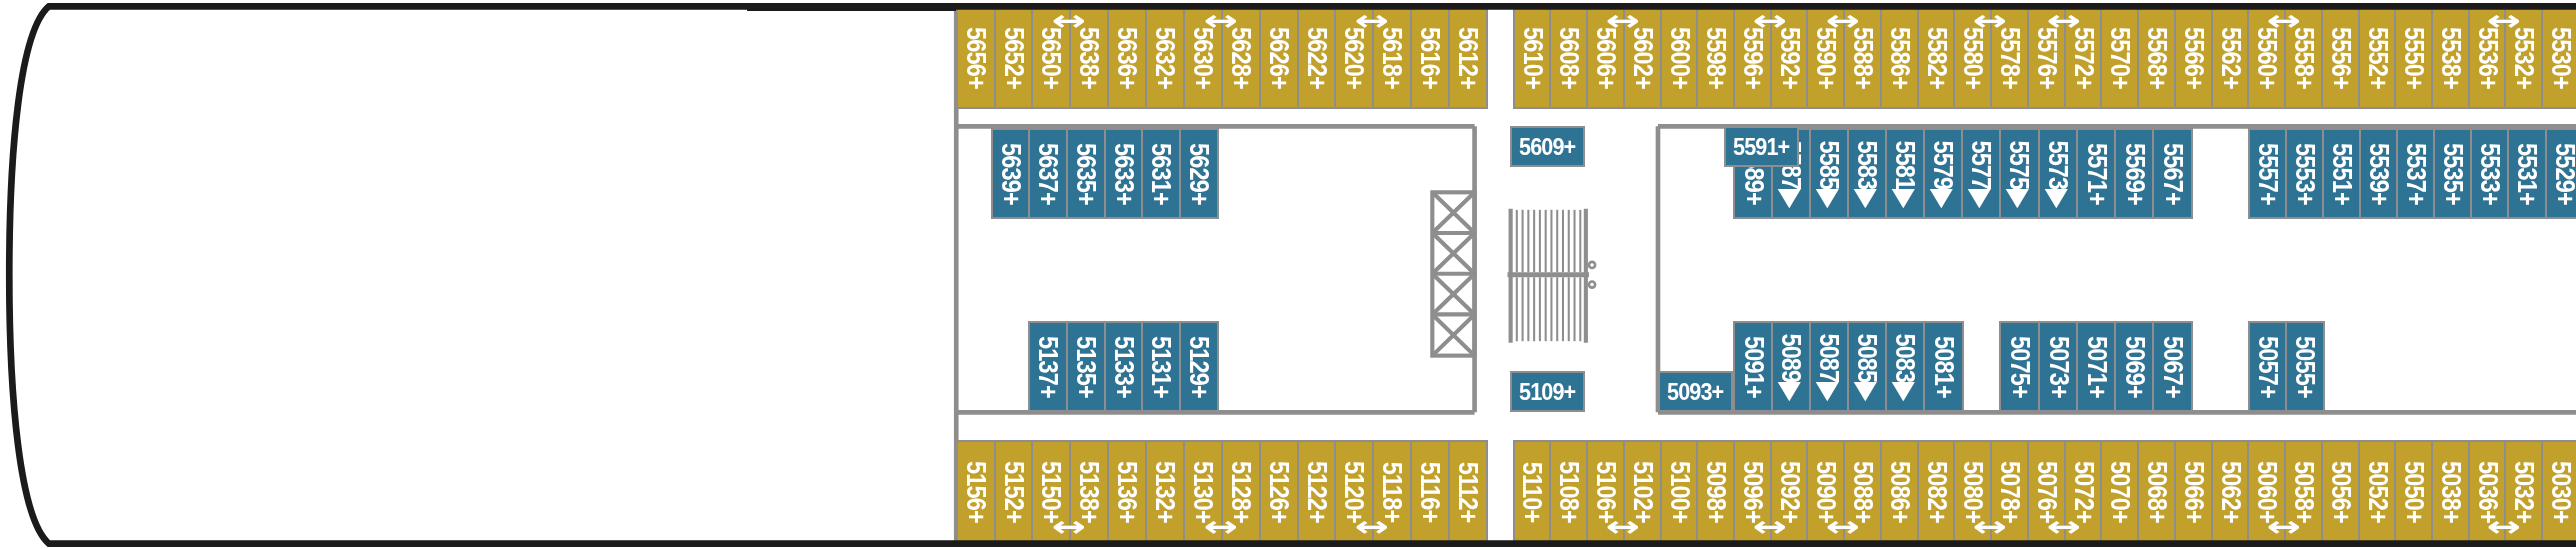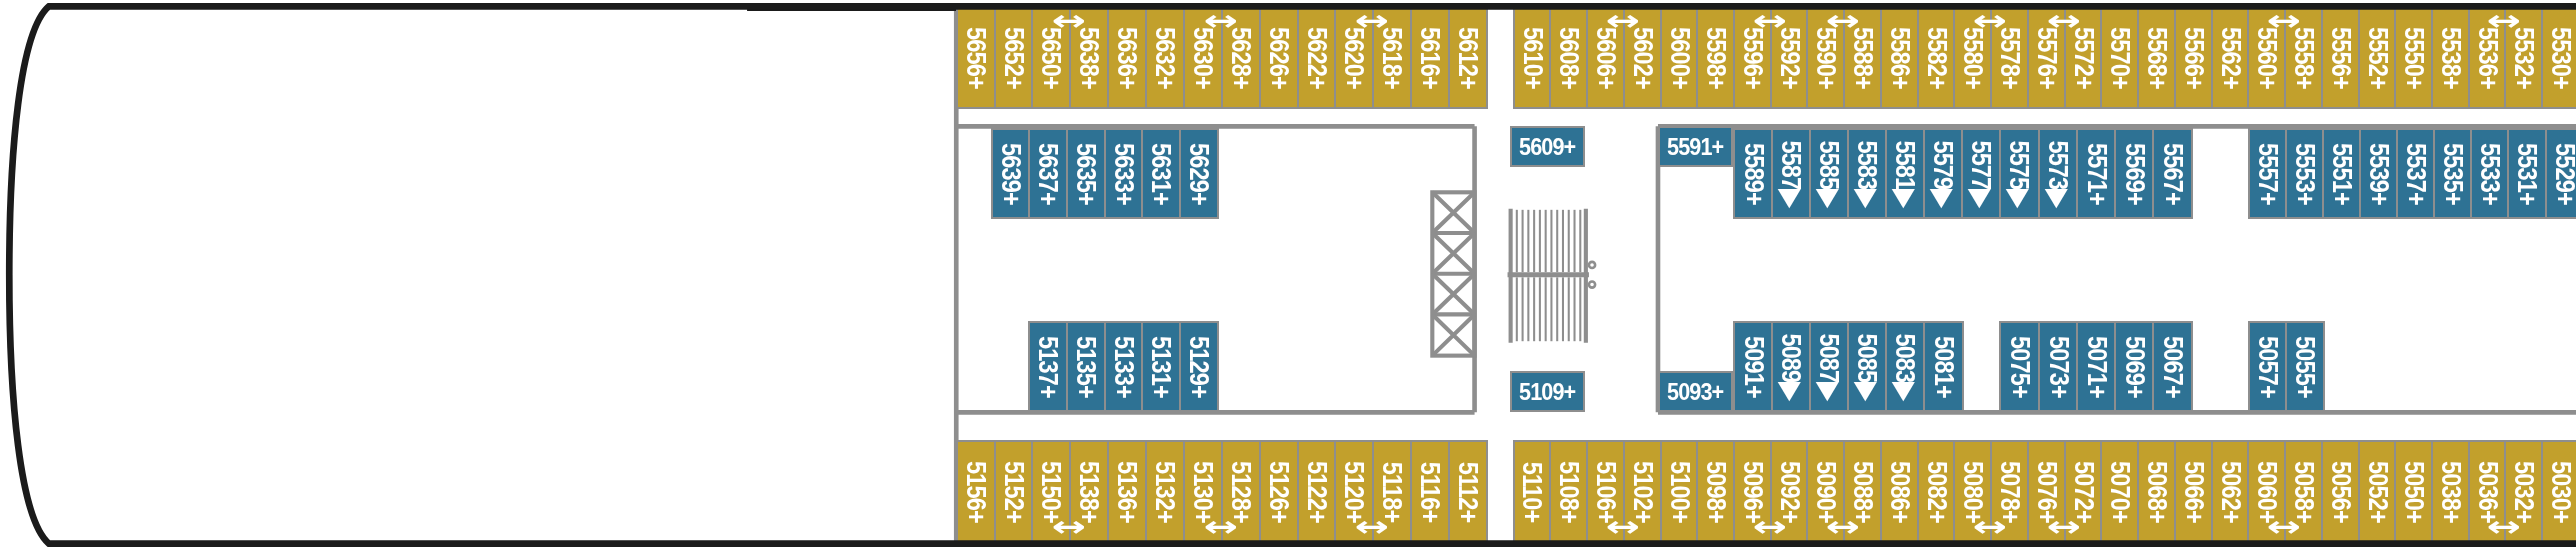--- a/index.html
+++ b/index.html
@@ -592,21 +592,21 @@
     </div>
     <div class="cabin blue" style="left: 2248px; top: 321px; width: 40px; height: 91px;">
       <span class="lbl">5057+</span>
     </div>
     <div class="cabin blue" style="left: 2285px; top: 321px; width: 40px; height: 91px;">
       <span class="lbl">5055+</span>
     </div>
     <div class="labelbox" style="left: 1510px; top: 126px; width: 75px; height: 41px;">
       <span class="hlbl">5609+</span>
     </div>
-    <div class="labelbox" style="left: 1658px; top: 126px; width: 75px; height: 41px;">
+    <div class="labelbox" style="left: 1724px; top: 126px; width: 75px; height: 41px;">
       <span class="hlbl">5591+</span>
     </div>
     <div class="labelbox" style="left: 1510px; top: 371px; width: 75px; height: 41px;">
       <span class="hlbl">5109+</span>
     </div>
     <div class="labelbox" style="left: 1658px; top: 371px; width: 75px; height: 41px;">
       <span class="hlbl">5093+</span>
     </div>
     <div class="arrow" style="left: 1069px; top: 21.6px;">↔</div>
     <div class="arrow" style="left: 1221px; top: 21.6px;">↔</div>

